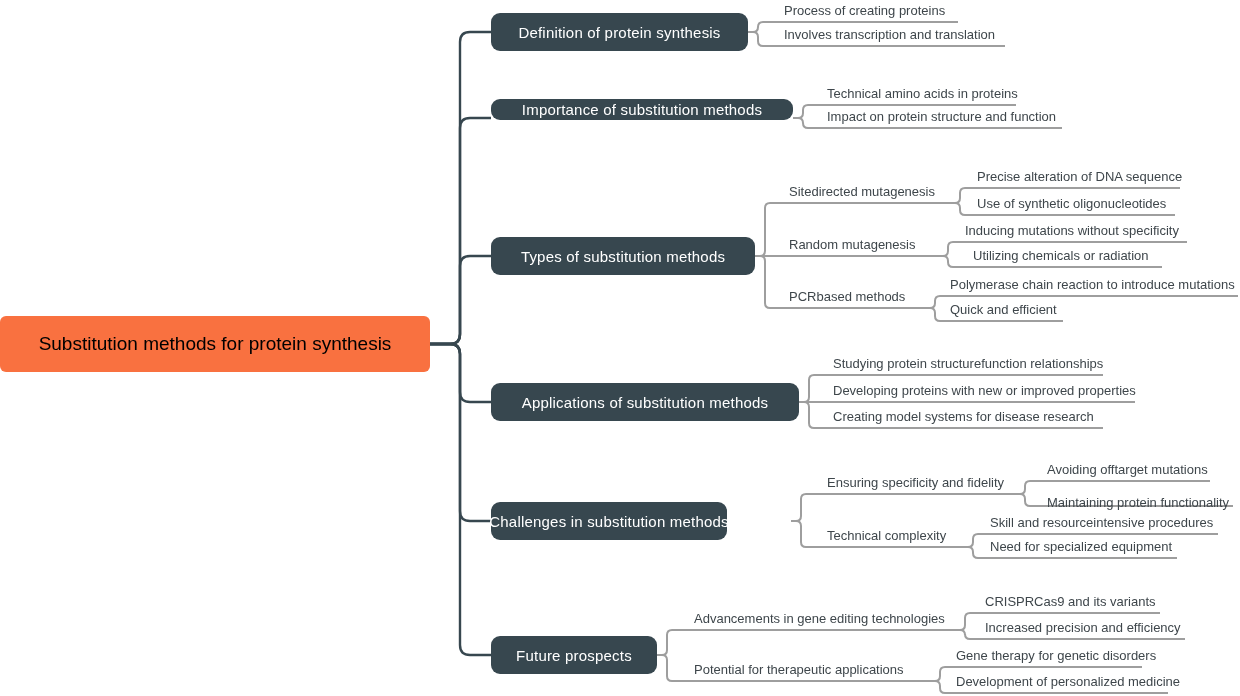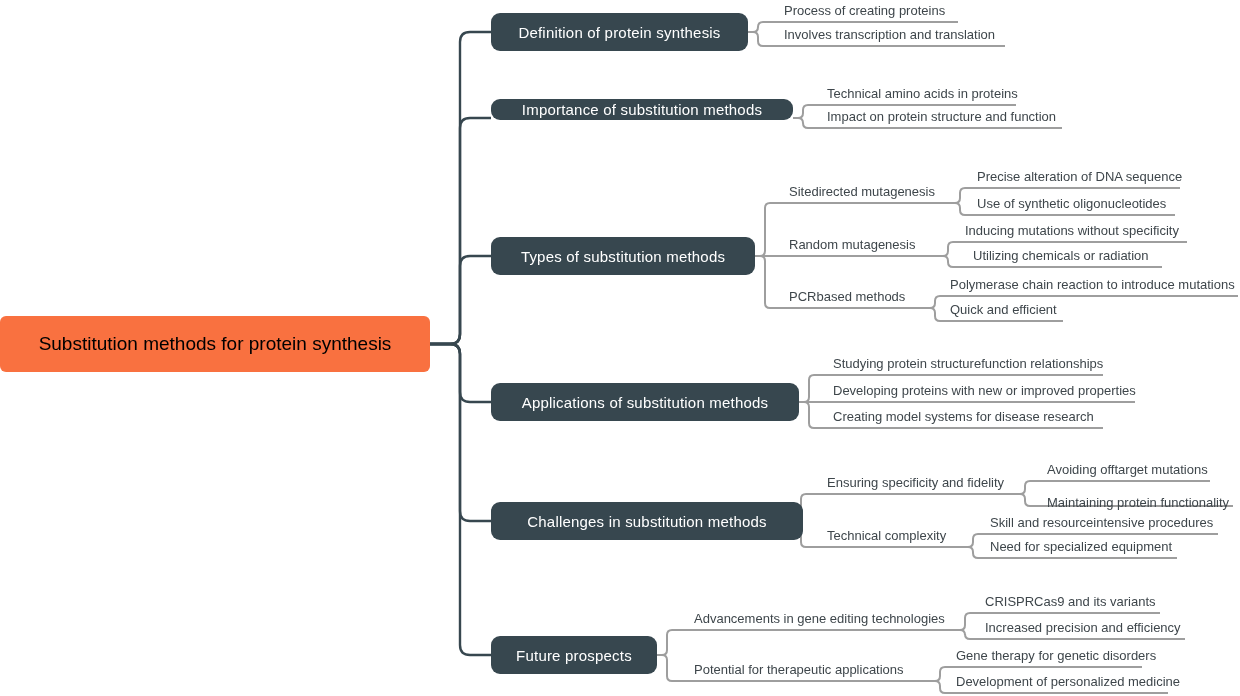--- a/index.html
+++ b/index.html
@@ -78,21 +78,21 @@
       <div class="line-node" style="left: 789px; top: 237px;">Random mutagenesis</div>
       <div class="line-node" style="left: 965px; top: 223px;">Inducing mutations without specificity</div>
       <div class="line-node" style="left: 965px; top: 248px; margin-left: 8px;">Utilizing chemicals or radiation</div>
       <div class="line-node" style="left: 789px; top: 289px;">PCRbased methods</div>
       <div class="line-node" style="left: 950px; top: 277px;">Polymerase chain reaction to introduce mutations</div>
       <div class="line-node" style="left: 950px; top: 302px;">Quick and efficient</div>
       <div class="box-node" style="left: 491px; top: 383px; width: 308px; height: 38px;">Applications of substitution methods</div>
       <div class="line-node" style="left: 833px; top: 356px;">Studying protein structurefunction relationships</div>
       <div class="line-node" style="left: 833px; top: 383px;">Developing proteins with new or improved properties</div>
       <div class="line-node" style="left: 833px; top: 409px;">Creating model systems for disease research</div>
-      <div class="box-node" style="left: 491px; top: 502px; width: 312px; height: 38px;">Challenges in substitution methods</div>
+      <div class="box-node" style="left: 491px; top: 502px; width: 236px; height: 38px;">Challenges in substitution methods</div>
       <div class="line-node" style="left: 827px; top: 475px;">Ensuring specificity and fidelity</div>
       <div class="line-node" style="left: 1047px; top: 462px;">Avoiding offtarget mutations</div>
       <div class="line-node" style="left: 1047px; top: 487px; margin-top: 8px;">Maintaining protein functionality</div>
       <div class="line-node" style="left: 827px; top: 528px;">Technical complexity</div>
       <div class="line-node" style="left: 990px; top: 515px;">Skill and resourceintensive procedures</div>
       <div class="line-node" style="left: 990px; top: 539px;">Need for specialized equipment</div>
       <div class="box-node" style="left: 491px; top: 636px; width: 166px; height: 38px;">Future prospects</div>
       <div class="line-node" style="left: 694px; top: 611px;">Advancements in gene editing technologies</div>
       <div class="line-node" style="left: 985px; top: 594px;">CRISPRCas9 and its variants</div>
       <div class="line-node" style="left: 985px; top: 620px;">Increased precision and efficiency</div>

